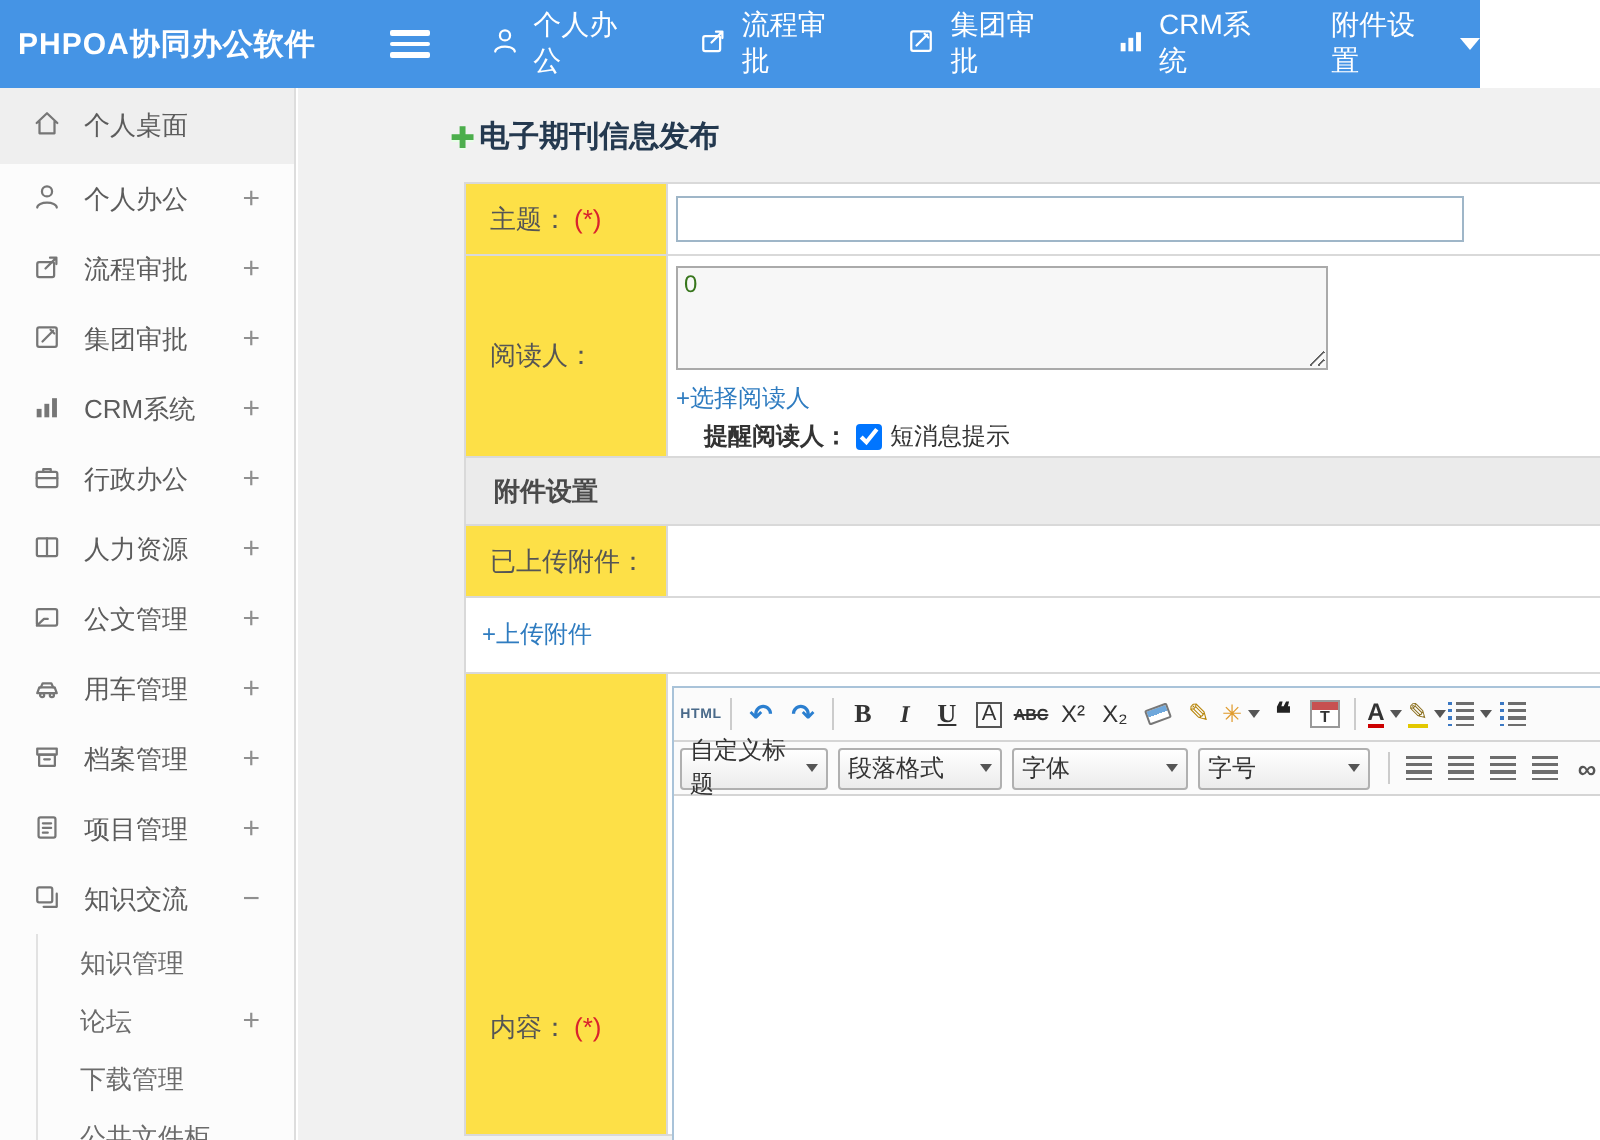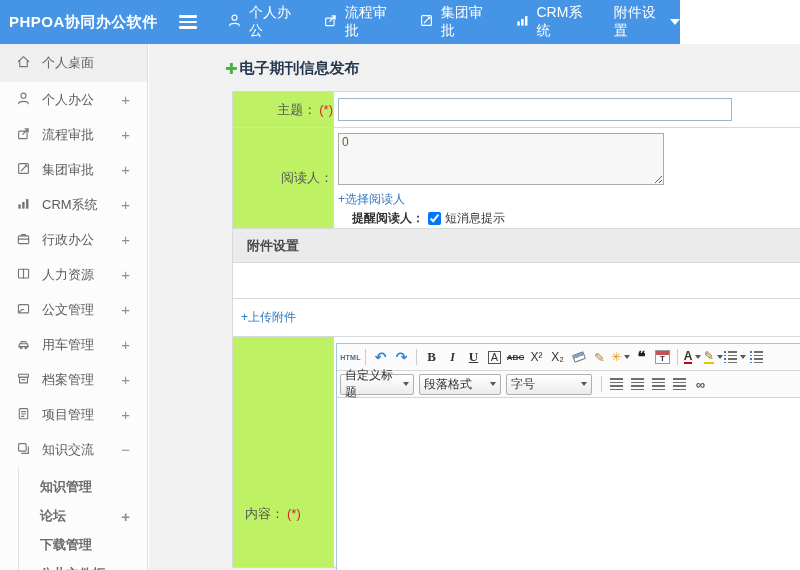--- a/index.html
+++ b/index.html
@@ -1,20 +1,20 @@
 <!DOCTYPE html>
 <html><head>
 <meta charset="utf-8">
 <style>
   * { margin:0; padding:0; box-sizing:border-box; }
   html,body { width:800px; height:570px; overflow:hidden; background:#fff;
     font-family:"Liberation Sans","DejaVu Sans",sans-serif; font-size:13px; color:#444; }
 
   
-  .topbar { position:absolute; left:0; top:0; width:680px; height:44px; background:#4594e5;
+  .topbar { position:absolute; left:0; top:0; width:740px; height:44px; background:#4594e5;
     display:flex; align-items:center; color:#fff; }
   .brand { font-size:15px; font-weight:bold; padding-left:9px; width:196px; letter-spacing:.5px; }
   .hamburger { width:20px; height:14px; display:flex; flex-direction:column; justify-content:space-between; cursor:pointer; margin-right:30px;}
   .hamburger i { display:block; height:2.6px; background:#fff; border-radius:1px; }
   .topnav { display:flex; align-items:center; gap:27px; }
   .topnav .nav-item { display:flex; align-items:center; gap:7px; font-size:14px; color:#fff; cursor:pointer; }
   .topnav svg { width:16px; height:16px; stroke:#fff; }
   .caret-down { width:0; height:0; border-left:5px solid transparent; border-right:5px solid transparent; border-top:6px solid #fff; margin-left:2px; }
 
   svg.ic { width:15px; height:15px; stroke:currentColor; stroke-width:1.2; fill:none; stroke-linecap:round; stroke-linejoin:round; }
@@ -22,32 +22,32 @@
 
   
   .sidebar { position:absolute; left:0; top:44px; width:148px; height:526px; background:#fcfcfc;
     border-right:1px solid #ddd; overflow:hidden; }
   .side-item { height:35px; display:flex; align-items:center; padding:0 17px 0 16px; color:#5c5c5c; cursor:pointer; }
   .side-item.active { background:#efefef; height:38px; }
   .side-item .lbl { margin-left:11px; font-size:13px; }
   .side-item .exp { margin-left:auto; color:#8f8f8f; font-size:15px; font-weight:400; }
   .side-item svg { color:#767676; }
   .submenu { margin-left:18px; border-left:1px solid #e2e2e2; }
-  .sub-item { height:29px; display:flex; align-items:flex-end; padding:0 17px 0 21px; color:#6b6b6b; font-size:13px; cursor:pointer;font-weight:bold; }
+  .sub-item { height:29px; display:flex; align-items:center; padding:0 17px 0 21px; color:#6b6b6b; font-size:13px; cursor:pointer; }
   .sub-item .exp { margin-left:auto; color:#8f8f8f; font-size:15px; }
 
   
   .main { position:absolute; left:149px; top:44px; width:651px; height:526px; background:#f1f1f1; }
   .page-title { margin:15px 0 0 76px; display:flex; align-items:center; font-size:15px; font-weight:bold; color:#24394f; }
   .plus-ic { color:#4cae4c; font-size:15px; margin-right:2px; text-shadow:0 1px 0 #e8ffe8; }
 
   
   .ftable { margin:13px 0 0 83px; width:604px; border:1px solid #d9d9d9; border-bottom:none; background:#fff; }
   .frow { display:flex; border-bottom:1px solid #d9d9d9; }
-  .fcell-l { width:101px; background:#bef264; border-right:1px solid #d9d9d9; padding:0 0 0 12px; color:#555; flex:none;justify-content:flex-end; }
+  .fcell-l { width:101px; background:#fde047; border-right:1px solid #d9d9d9; padding:0 0 0 12px; color:#555; flex:none; }
   .fcell-r { flex:1; background:#fff; min-width:0; }
   .req { color:#d9232d; margin-left:3px; }
   .row-subject { height:36px; }
   .row-subject .fcell-l { display:flex; align-items:center; }
   .row-subject .fcell-r { display:flex; align-items:center; padding-left:4px; }
   .subject-input { width:394px; height:23px; border:1px solid #9fb6c8; background:#fff; font-size:12px; padding:0 4px; }
   .row-readers { height:101px; }
   .row-readers .fcell-l { display:flex; align-items:center; }
   .row-readers .fcell-r { padding:5px 0 0 4px; }
   .readers-ta { width:326px; height:52px; border:1px solid #aaa; background:#f7f7f7; resize:both;
@@ -293,20 +293,21 @@
           <span class="hint-strong">提醒阅读人：</span>
           <input type="checkbox" checked="" style="">
           <span class="sms-label">短消息提示</span>
         </div>
       </div>
     </div>
 
     <div class="row-section">附件设置</div>
 
     <div class="frow row-uploaded">
+      <div class="fcell-l">已上传附件：</div>
       <div class="fcell-r"></div>
     </div>
 
     <div class="frow row-ops">
       <div class="fcell-r">
           <a class="link">+上传附件</a>
         </div>
     </div>
 
     <div class="frow row-content">
@@ -363,20 +364,24 @@
 
           <div class="tbrow">
             <span class="tselect" style="width:74px">
                 <span>自定义标题</span>
                 <span class="mini-caret"></span>
               </span>
             <span class="tselect" style="width:82px">
                 <span>段落格式</span>
                 <span class="mini-caret"></span>
               </span>
+            <span class="tselect" style="width:88px">
+                <span>字体</span>
+                <span class="mini-caret"></span>
+              </span>
             <span class="tselect" style="width:86px">
                 <span>字号</span>
                 <span class="mini-caret"></span>
               </span>
             <span class="tsep"></span>
             <span class="tbtn">
                 <span class="icon-lines"></span>
               </span>
             <span class="tbtn">
                 <span class="icon-lines"></span>

